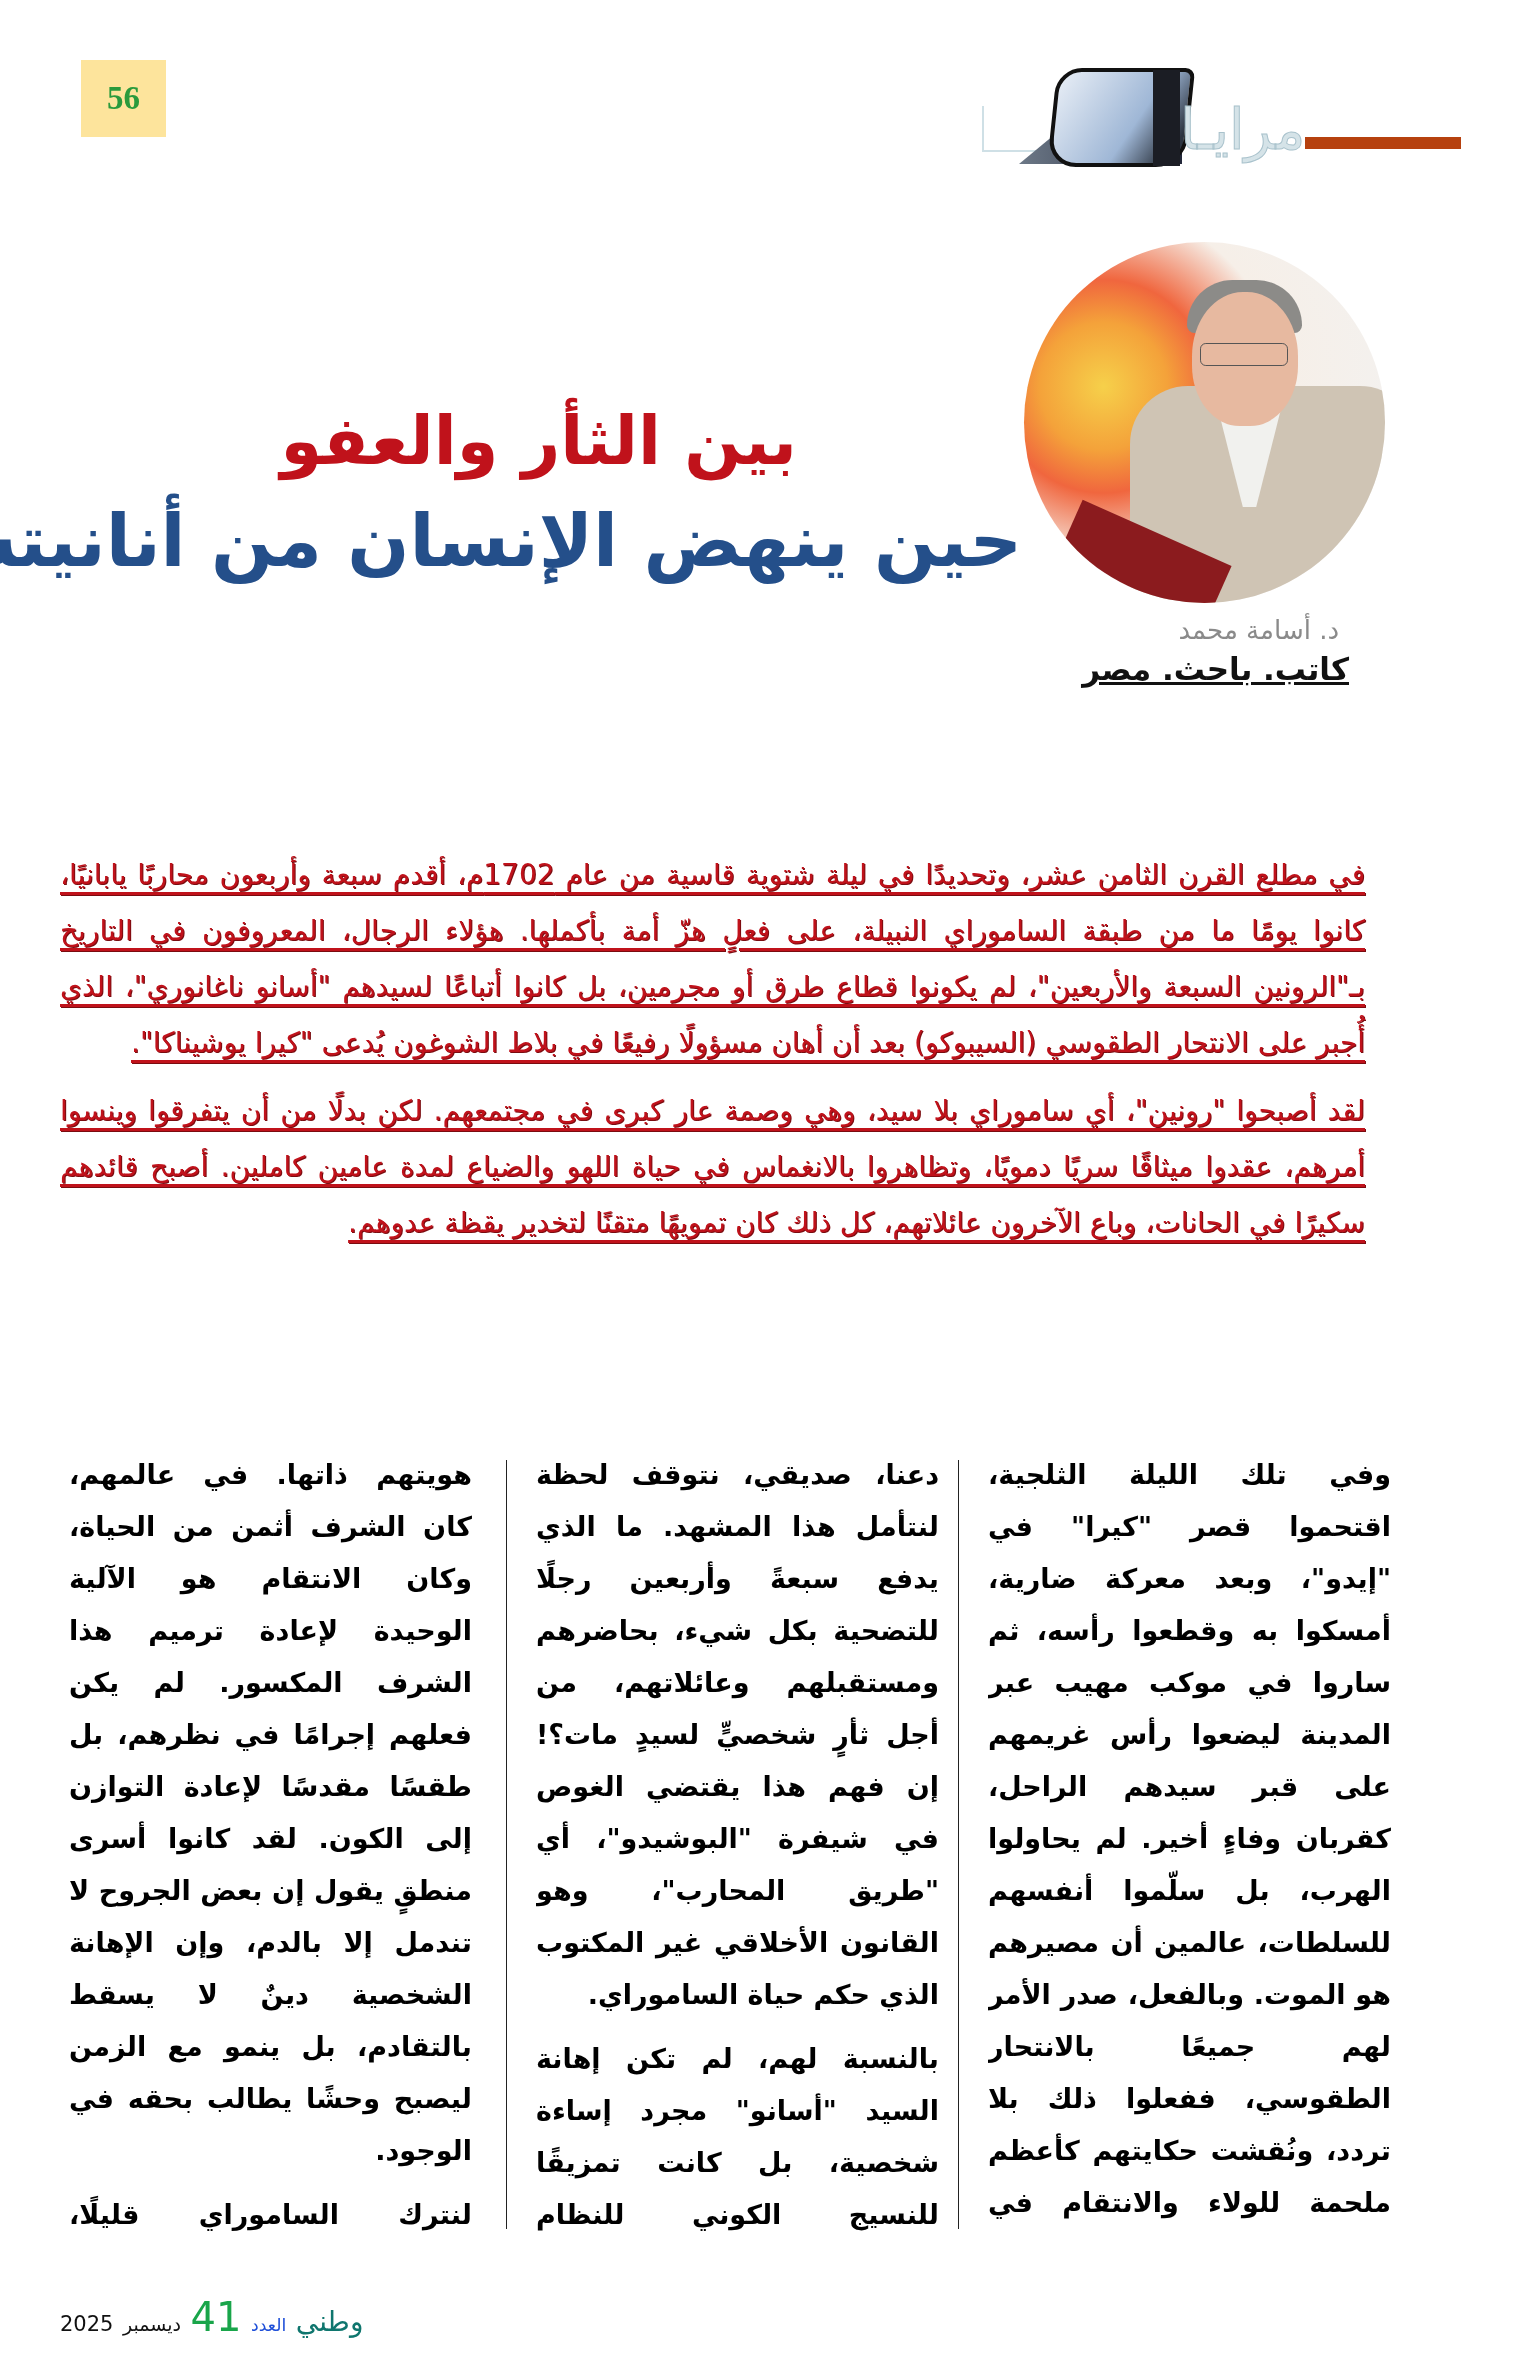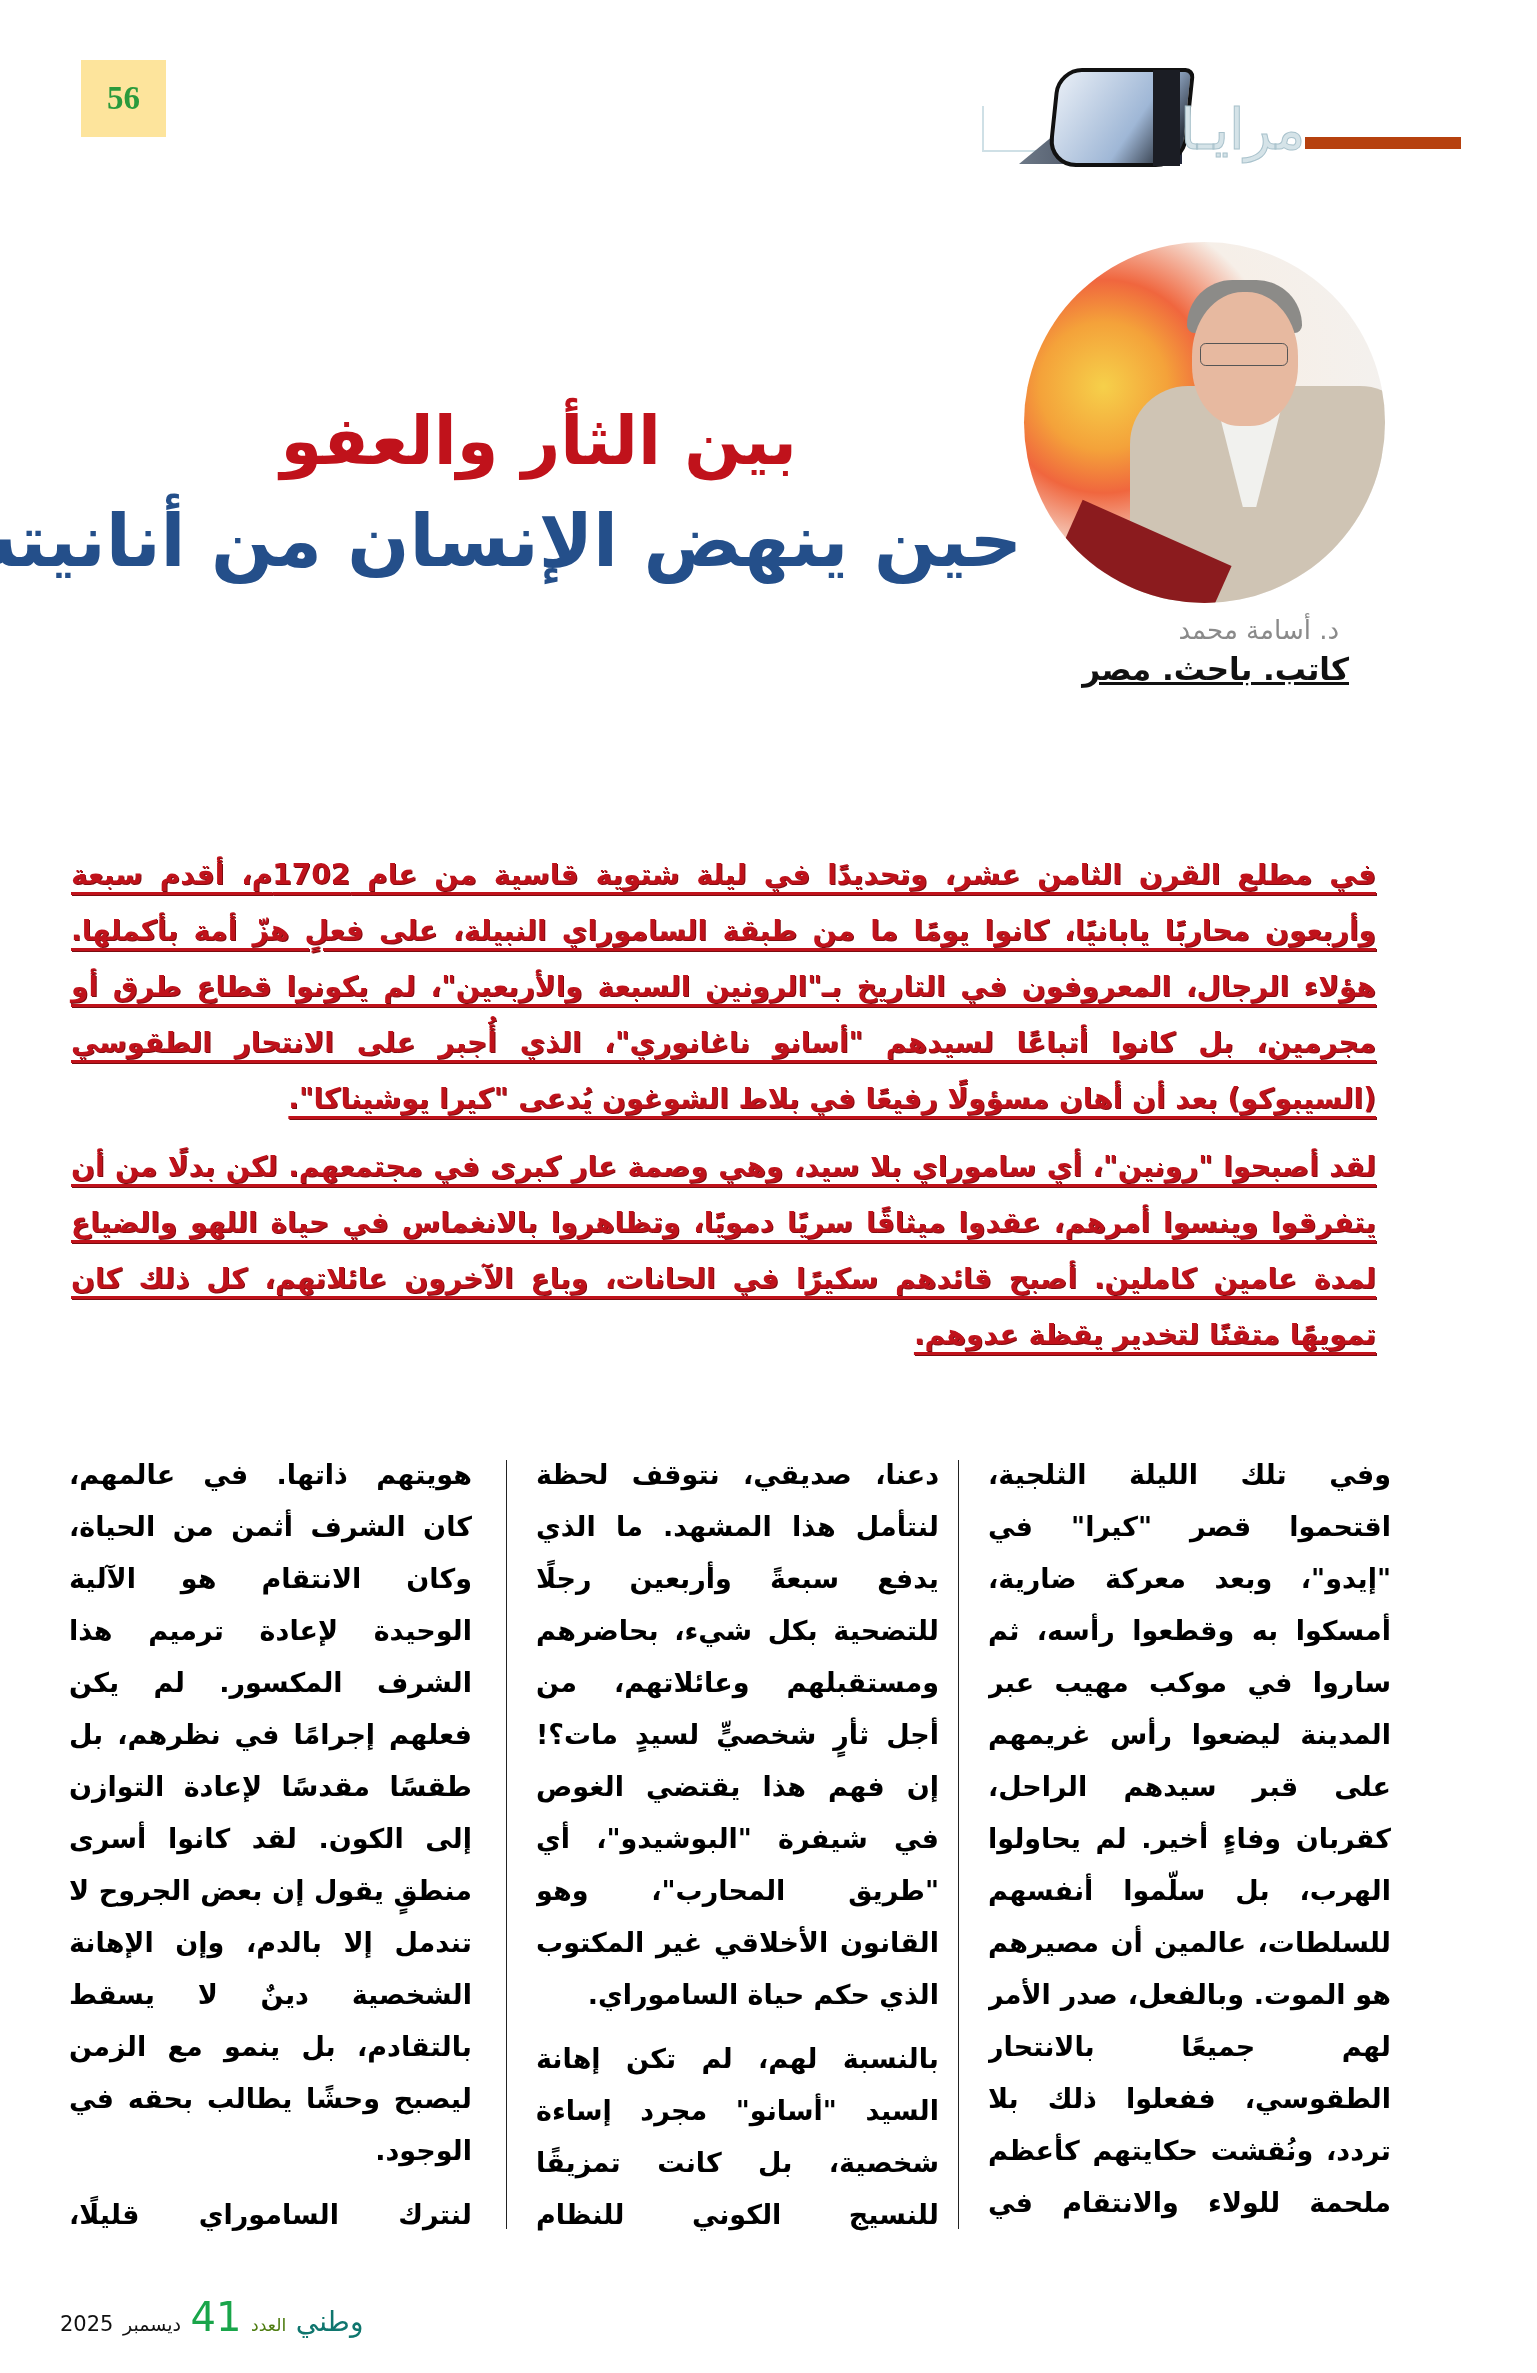--- a/index.html
+++ b/index.html
@@ -44,22 +44,22 @@
                     border: 1.9px solid #555; border-radius: 5.8px; }
   .photo .book { position: absolute; left: 38px; top: 288px; width: 163px; height: 67px; background: #8b1b1e;
                  transform: rotate(24deg); }
 
   .author-name { position: absolute; right: 198px; top: 615px; font-size: 26px; color: #8a8a8a; direction: rtl;
                  font-family: "DejaVu Sans", sans-serif; white-space: nowrap; }
   .author-role { position: absolute; right: 188px; top: 651px; font-size: 31px; font-weight: bold; color: #111; direction: rtl;
                  font-family: "DejaVu Sans", sans-serif; white-space: nowrap; text-decoration: underline; }
 
   
-  .intro { position: absolute; left: 71px; top: 847px; width: 1305px; direction: rtl; text-align: justify;
-           color: #c0121b; font-weight: bold; font-size: 28px; line-height: 56px;
+  .intro { position: absolute; left: 60px; top: 847px; width: 1305px; direction: rtl; text-align: justify;
+           color: #c0121b; font-weight: normal; font-size: 28px; line-height: 56px;
            font-family: "DejaVu Sans", sans-serif; text-shadow: 1px 1px 0 #7a0c10; }
   .intro p { margin: 0 0 11.5px 0; text-decoration: underline; text-decoration-thickness: 2.9px; text-underline-offset: 7.7px; text-align-last: right; }
 
   
   .columns { position: absolute; left: 65px; top: 1449px; width: 1326px; height: 788px; direction: rtl; }
   .col { position: absolute; top: 0; width: 403px; height: 788px; overflow: hidden; direction: rtl; text-align: justify;
          font-size: 27px; line-height: 52px; font-weight: bold; font-family: "DejaVu Sans", sans-serif; }
   .col p { margin: 0 0 11.5px 0; text-align-last: right; }
   .col-right { right: 0; }
   .col-mid { right: 452px; margin-left: 19px; }
@@ -67,21 +67,21 @@
   .divider { position: absolute; top: 1460px; width: 1px; height: 769px; background: #222; }
   .div-a { left: 958px; }
   .div-b { left: 506px; }
 
   
   .footer { position: absolute; left: 60px; top: 2294px; display: flex; align-items: baseline; gap: 9.6px; direction: ltr;
             font-family: "DejaVu Sans", sans-serif; font-weight: normal; }
   .footer .year { font-size: 21px; color: #111; }
   .footer .month { font-size: 19px; color: #111; }
   .footer .num { font-size: 40px; color: #19a54a; }
-  .footer .issue { font-size: 17.3px; color: #4d7c0f; }
+  .footer .issue { font-size: 17.3px; color: #1d4ed8; }
   .footer .brand { font-size: 28px; color: #0f766e; }
 </style>
 </head>
 <body>
 
 <div class="page-num">
   <span>56</span>
 </div>
 
 <div class="section-logo">

